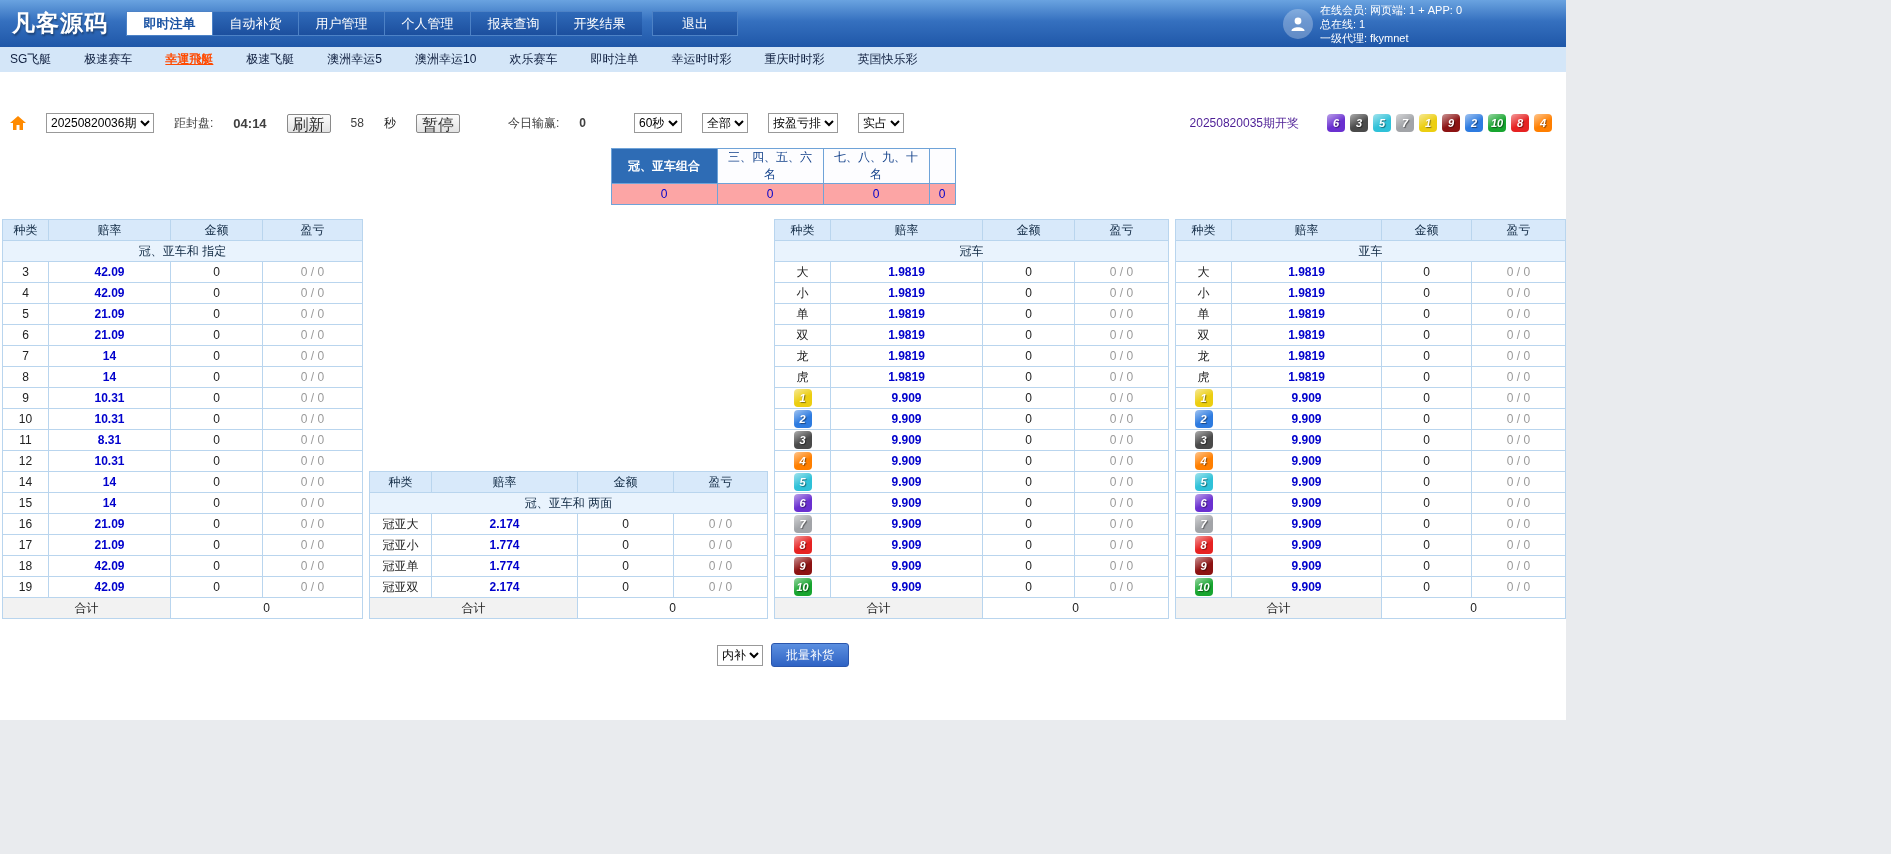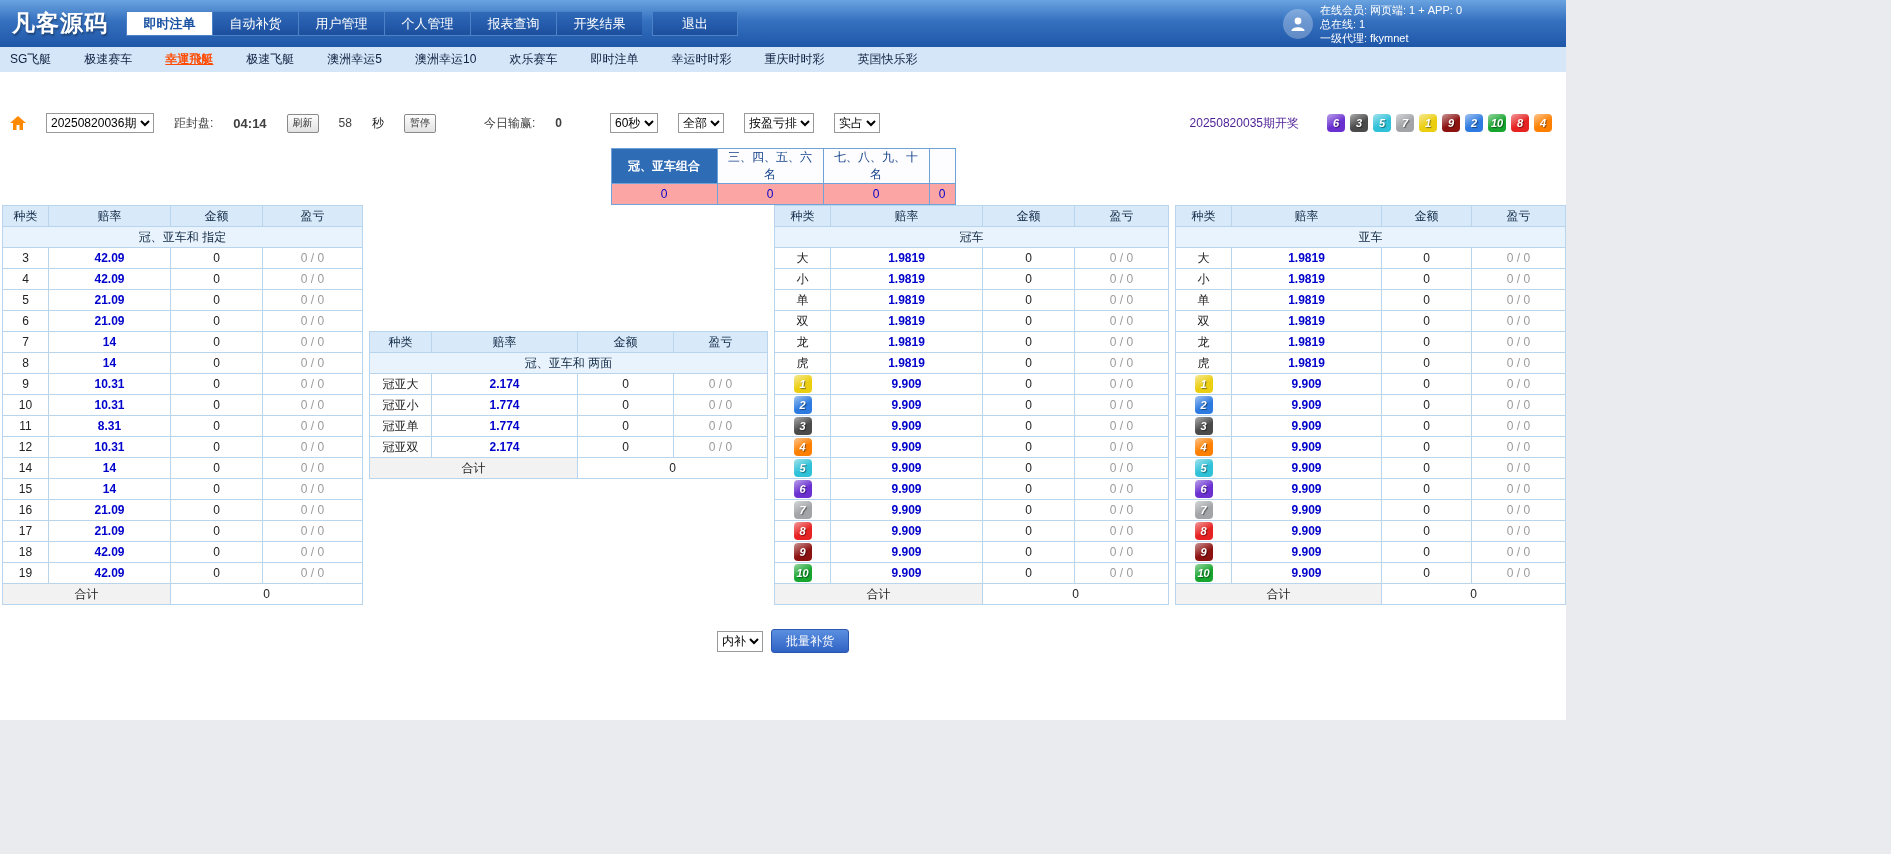--- a/index.html
+++ b/index.html
@@ -22,42 +22,42 @@
   .game-nav{height:25px;background:#d4e6f8;display:flex;align-items:center;padding:0 10px;gap:33px;font-size:12px;color:#102040;}
   .g-item{cursor:pointer;white-space:nowrap;}
   .g-item.active{color:#ff4a00;font-weight:bold;text-decoration:underline;}
 
   
   .toolbar{display:flex;align-items:center;gap:20px;padding:0 10px;margin-top:40px;height:22px;}
   .toolbar select{height:20px;font-size:12px;border:1px solid #999;background:#fff;}
   .red{color:#404040;}
   .countdown{font-weight:bold;font-size:13px;}
   .bold{font-weight:bold;}
-  .mini{height:19px;font-size:10px;padding:0 5px;background:linear-gradient(#fdfdfd,#e2e2e2);border:1px solid #8a8a8a;border-radius:2px;cursor:pointer;color:#333;}
+  .mini{height:19px;font-size:16px;padding:0 5px;background:linear-gradient(#fdfdfd,#e2e2e2);border:1px solid #8a8a8a;border-radius:2px;cursor:pointer;color:#333;}
   .gap8{width:8px;}
   .draw-label{margin-left:auto;font-size:12px;color:#4c1d95;white-space:nowrap;}
   #result-balls{display:flex;gap:5px;margin-left:8px;margin-right:4px;}
 
   
   .ball{display:inline-flex;width:18px;height:18px;border-radius:4px;align-items:center;justify-content:center;
     color:#fff;font-weight:bold;font-style:italic;font-size:11px;line-height:1;
     background-image:linear-gradient(150deg,rgba(255,255,255,.55),rgba(255,255,255,0) 55%);
     text-shadow:1px 1px 1px rgba(0,0,0,.45);flex:0 0 auto;}
 
   
   #summary-box{display:flex;justify-content:center;margin-top:14px;}
   .summary{border-collapse:collapse;background:#fca5a5;}
   .summary th,.summary td{border:1px solid #6fa3d8;height:21px;text-align:center;font-size:12px;padding:0 6px;}
   .summary th{width:106px;font-weight:normal;color:#13418a;background:#fdfdff;cursor:pointer;}
   .summary th.act{background:#2e6cb5;color:#fff;font-weight:bold;}
   .summary td{color:#0000cc;cursor:pointer;}
   .summary .narrow{width:26px;padding:0;}
 
   
-  .tables-row{display:flex;gap:7px;padding:0 2px;align-items:center;}
+  .tables-row{display:flex;gap:7px;padding:0 2px;margin-top:14px;align-items:flex-end;}
   .bet-table table{border-collapse:collapse;width:100%;table-layout:fixed;}
   .bet-table th,.bet-table td{border:1px solid #b9d5ee;height:21px;text-align:center;font-size:12px;padding:0;overflow:hidden;}
   .bet-table th.ch{background:#d8e9fa;font-weight:normal;color:#112a44;}
   .bet-table th.sub{background:#e9f3fd;font-weight:normal;color:#112a44;}
   .odds{color:#0000cc;font-weight:bold;cursor:pointer;}
   .amt{color:#222;}
   .pl{color:#9a9a9a;}
   .tlabel{background:#f2f2f2;}
   .tvalue{background:#fff;}
   .t1{width:360px;} .t2{width:398px;} .t3{width:394px;} .t4{width:390px;}

